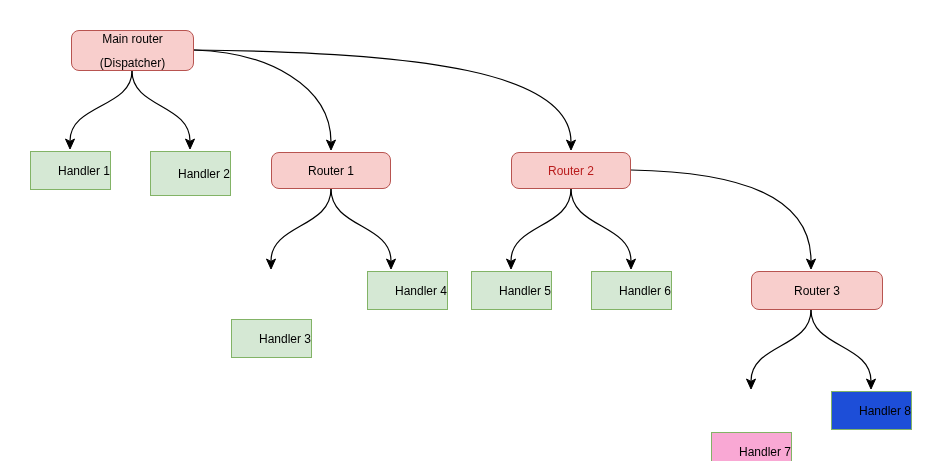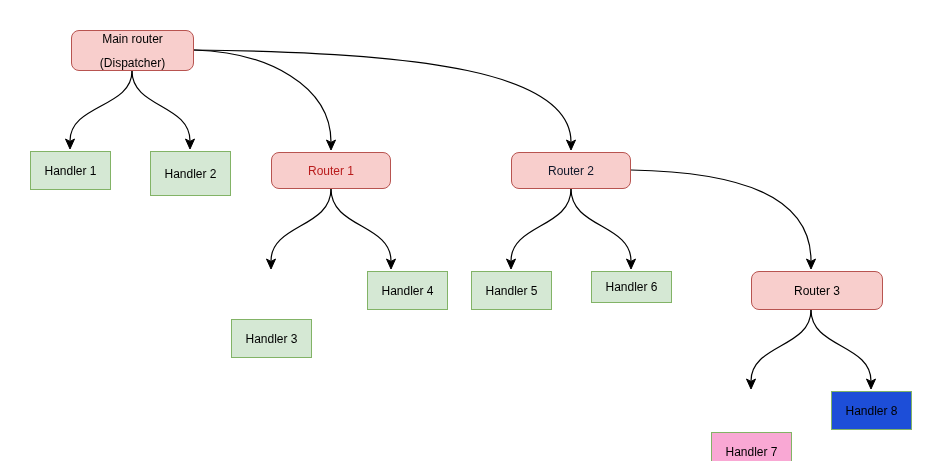--- a/index.html
+++ b/index.html
@@ -39,20 +39,21 @@
   }
   .node.router {
     background: #f8cecc;
     border: 1px solid #b85450;
     border-radius: 8px;
   }
   .node.handler {
     background: #d5e8d4;
     border: 1px solid #82b366;
     border-radius: 0;
+    justify-content: flex-end;
   }
   .edge-path {
     fill: none;
     stroke: #000000;
     stroke-width: 1.2;
     stroke-linecap: round;
     stroke-linejoin: round;
   }
   .arrow-head {
     fill: #000000;
@@ -108,23 +109,23 @@
       <g>
         <path class="edge-path" d="M 811 310 C 811 348 871 344 871 381" stroke="#000000"></path>
         <path d="M 871 389 L 866.5 379 L 871 381.5 L 875.5 379 Z" class="arrow-head" fill="#000000" stroke="#000000"></path>
       </g>
     </svg>
   <div id="node-layer">
       <div class="node router" style="left: 71px; top: 30px; width: 123px; height: 41px; background: rgb(248, 206, 204); border-color: rgb(184, 84, 80); color: rgb(0, 0, 0);"><span>Main router
 (Dispatcher)</span></div>
       <div class="node handler" style="left: 30px; top: 151px; width: 81px; height: 39px; background: rgb(213, 232, 212); border-color: rgb(130, 179, 102); color: rgb(0, 0, 0);"><span>Handler 1</span></div>
       <div class="node handler" style="left: 150px; top: 151px; width: 81px; height: 45px; background: rgb(213, 232, 212); border-color: rgb(130, 179, 102); color: rgb(0, 0, 0);"><span>Handler 2</span></div>
-      <div class="node router" style="left: 271px; top: 152px; width: 120px; height: 37px; background: rgb(248, 206, 204); border-color: rgb(184, 84, 80); color: #b91c1c;"><span>Router 1</span></div>
-      <div class="node router" style="left: 511px; top: 152px; width: 120px; height: 37px; background: rgb(248, 206, 204); border-color: rgb(184, 84, 80); color: #0f172a;"><span>Router 2</span></div>
+      <div class="node router" style="left: 271px; top: 152px; width: 120px; height: 37px; background: rgb(248, 206, 204); border-color: rgb(184, 84, 80); color: #000000;"><span>Router 1</span></div>
+      <div class="node router" style="left: 511px; top: 152px; width: 120px; height: 37px; background: rgb(248, 206, 204); border-color: rgb(184, 84, 80); color: #b91c1c;"><span>Router 2</span></div>
       <div class="node handler" style="left: 231px; top: 271px; width: 81px; height: 39px; background: rgb(213, 232, 212); border-color: rgb(130, 179, 102); color: rgb(0, 0, 0); margin-top: 48px;"><span>Handler 3</span></div>
       <div class="node handler" style="left: 351px; top: 271px; width: 81px; height: 39px; background: rgb(213, 232, 212); border-color: rgb(130, 179, 102); color: rgb(0, 0, 0); margin-left: 16px;"><span>Handler 4</span></div>
       <div class="node handler" style="left: 471px; top: 271px; width: 81px; height: 39px; background: rgb(213, 232, 212); border-color: rgb(130, 179, 102); color: rgb(0, 0, 0);"><span>Handler 5</span></div>
-      <div class="node handler" style="left: 591px; top: 271px; width: 81px; height: 32px; background: rgb(213, 232, 212); border-color: rgb(130, 179, 102); color: rgb(0, 0, 0);"><span>Handler 6</span></div>
+      <div class="node handler" style="left: 591px; top: 271px; width: 81px; height: 39px; background: rgb(213, 232, 212); border-color: rgb(130, 179, 102); color: rgb(0, 0, 0);"><span>Handler 6</span></div>
       <div class="node router" style="left: 751px; top: 271px; width: 132px; height: 39px; background: rgb(248, 206, 204); border-color: rgb(184, 84, 80); color: rgb(0, 0, 0);"><span>Router 3</span></div>
       <div class="node handler" style="left: 711px; top: 391px; width: 81px; height: 39px; background: #f9a8d4; border-color: rgb(130, 179, 102); color: rgb(0, 0, 0); margin-top: 41px;"><span>Handler 7</span></div>
       <div class="node handler" style="left: 831px; top: 391px; width: 81px; height: 39px; background: #1d4ed8; border-color: rgb(130, 179, 102); color: rgb(0, 0, 0);"><span>Handler 8</span></div>
     </div>
 </div>
 
 </body></html>

